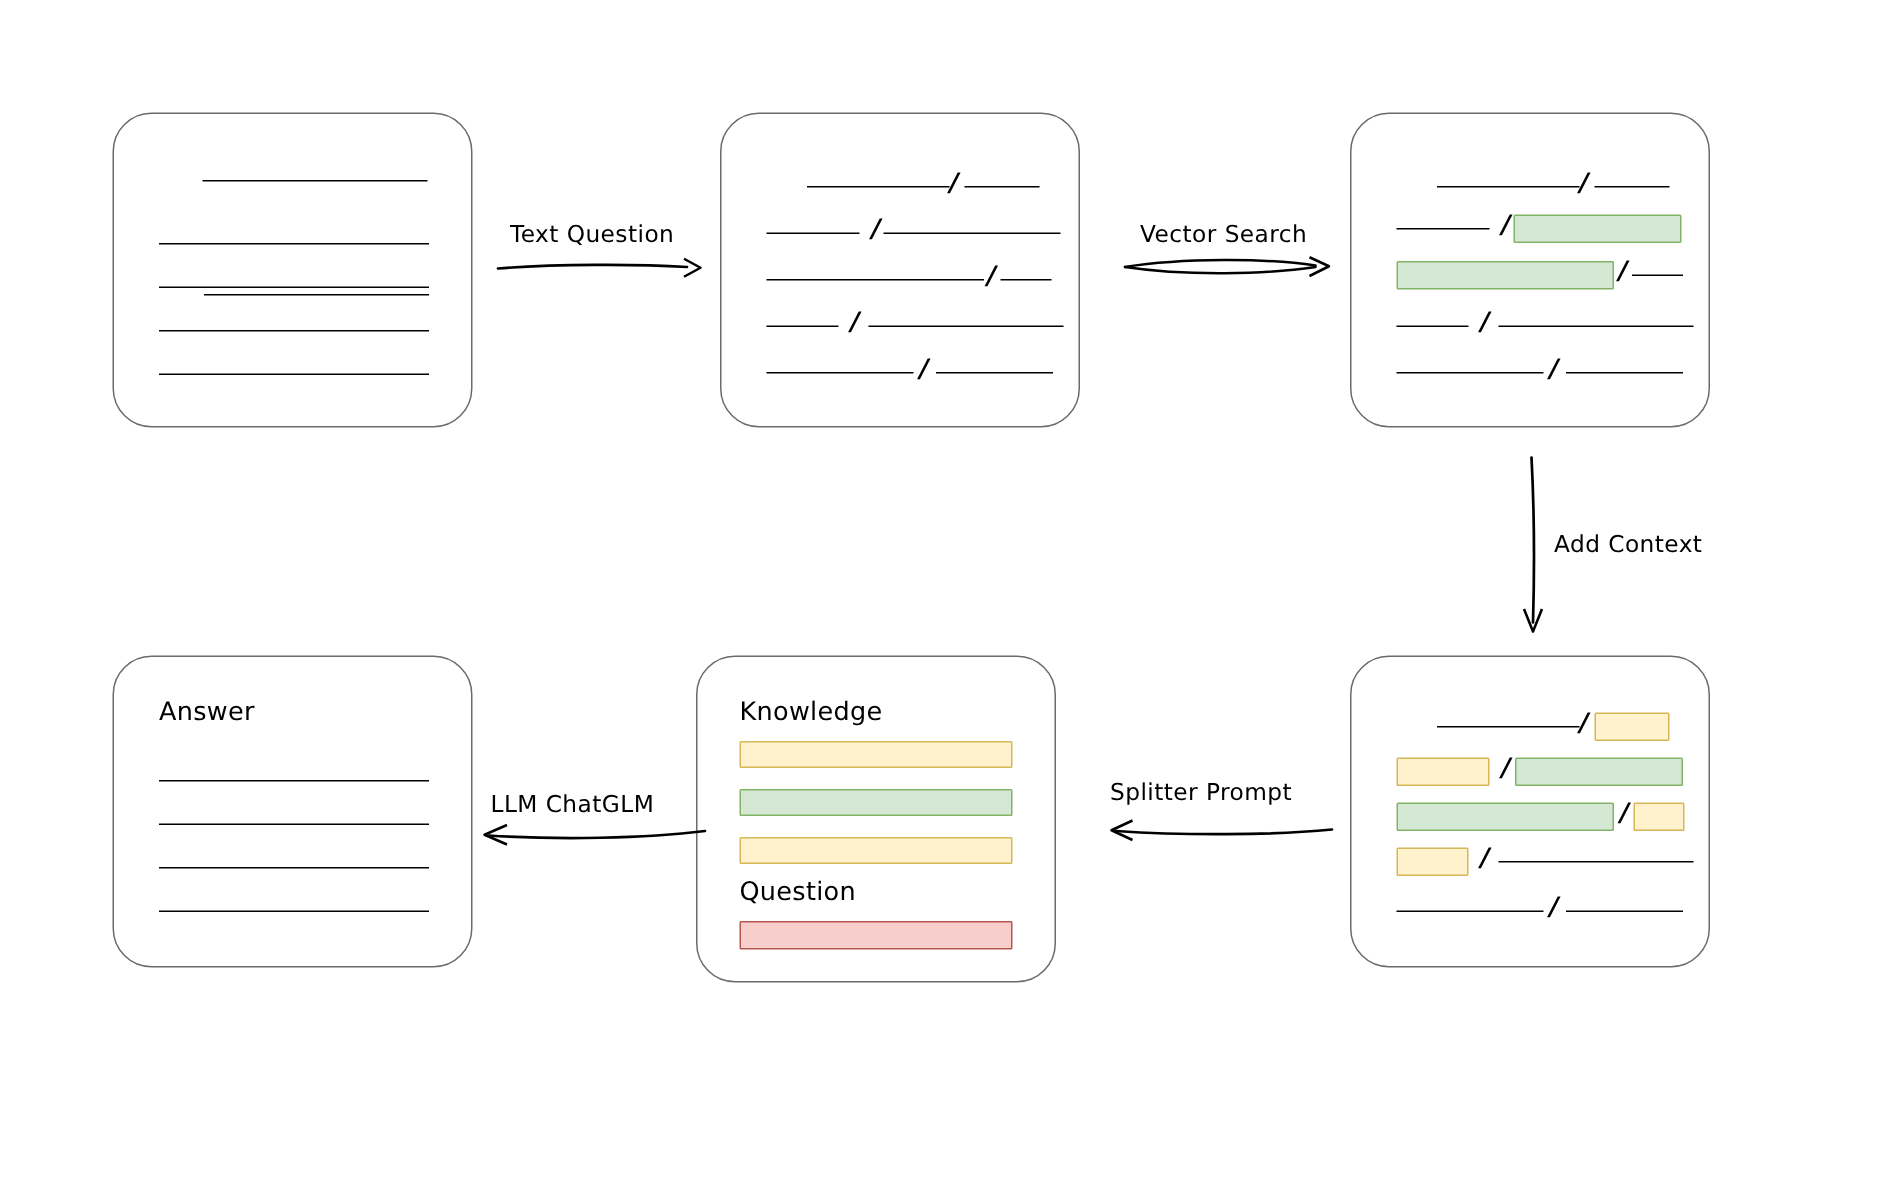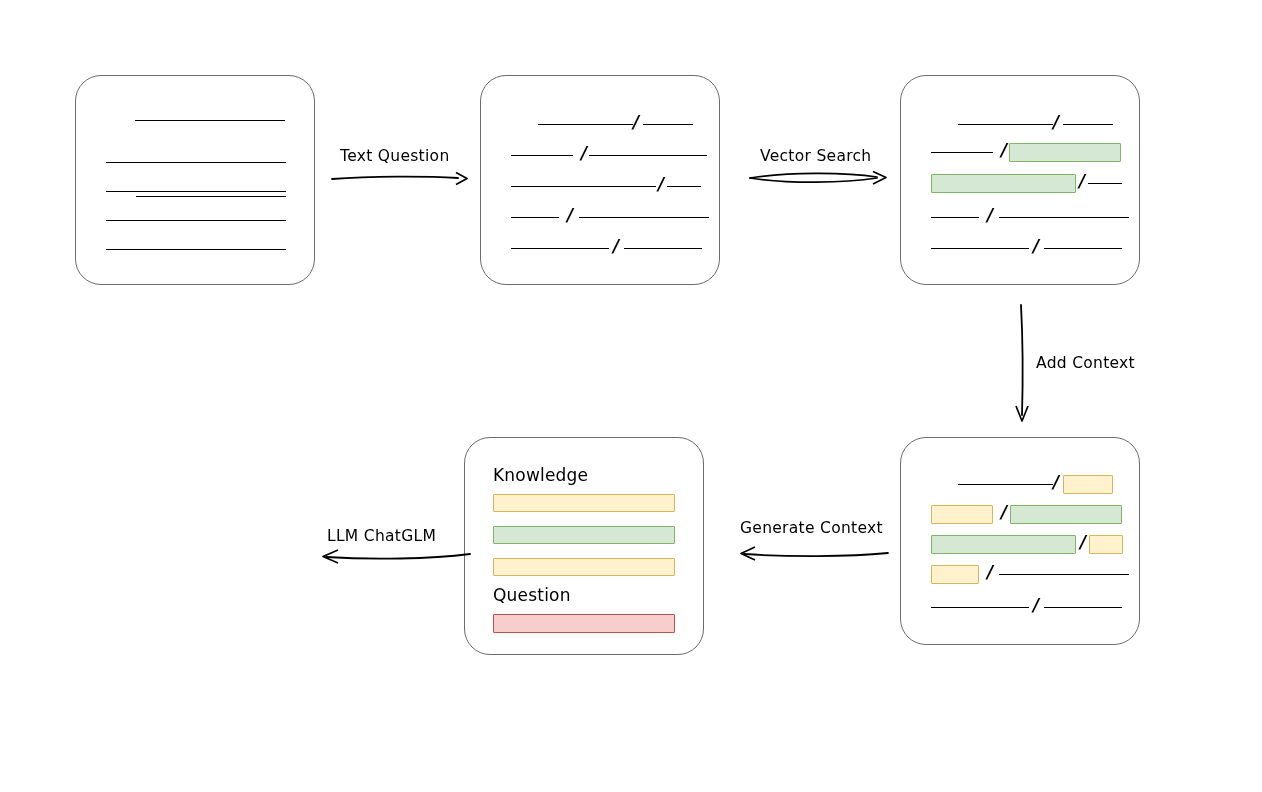--- a/index.html
+++ b/index.html
@@ -255,21 +255,21 @@
 
       <div class="row" style="top:159px; left:30px;">
         <span class="seg" style="width:98px;"></span>
         <span class="slash" style="margin-left:4px;">/</span>
         <span class="seg" style="width:78px; margin-left:5px;"></span>
       </div>
 
     </div>
   </div>
 
-  <div class="edge-label" style="left:740px; top:519px;">Generate Context</div>
+  <div class="edge-label" style="left:740px; top:519px;">Splitter Prompt</div>
   <svg class="arrow-svg" style="left:738px; top:545px; width:152px; height:20px;" viewBox="0 0 152 20">
     <path d="M150,8 C110,12 50,12 6,9" stroke="#000" stroke-width="1.8" fill="none" stroke-linecap="round"></path>
     <path d="M17,2 L3,8.5 L17,15" stroke="#000" stroke-width="1.7" fill="none" stroke-linejoin="round"></path>
   </svg>
 
   <div class="doc-box" style="left:464px; top:437px; width:240px; height:218px;">
     <div class="box-label" style="left:28px; top:27px;">Knowledge</div>
 
     <span class="chunk yellow" style="position:absolute; left:28px; top:56px; width:182px; height:18px;"></span>
     <span class="chunk green" style="position:absolute; left:28px; top:88px; width:182px; height:18px;"></span>
@@ -279,15 +279,32 @@
 
     <span class="chunk red" style="position:absolute; left:28px; top:176px; width:182px; height:19px;"></span>
   </div>
 
   <div class="edge-label" style="left:327px; top:527px;">LLM ChatGLM</div>
   <svg class="arrow-svg" style="left:320px; top:548px; width:152px; height:20px;" viewBox="0 0 152 20">
     <path d="M150,6 C110,11 52,12 6,9" stroke="#000" stroke-width="1.8" fill="none" stroke-linecap="round"></path>
     <path d="M18,2 L3,8.5 L18,15" stroke="#000" stroke-width="1.7" fill="none" stroke-linejoin="round"></path>
   </svg>
 
+  <div class="doc-box" style="left:75px; top:437px; width:240px; height:208px;">
+    <div class="box-label" style="left:30px; top:27px;">Answer</div>
+    <div class="rows">
+      <div class="row" style="top:72px; left:30px;">
+          <span class="seg" style="width:180px;"></span>
+        </div>
+      <div class="row" style="top:101px; left:30px;">
+          <span class="seg" style="width:180px;"></span>
+        </div>
+      <div class="row" style="top:130px; left:30px;">
+          <span class="seg" style="width:180px;"></span>
+        </div>
+      <div class="row" style="top:159px; left:30px;">
+          <span class="seg" style="width:180px;"></span>
+        </div>
+    </div>
+  </div>
 
 
 </div>
 
 </body></html>

